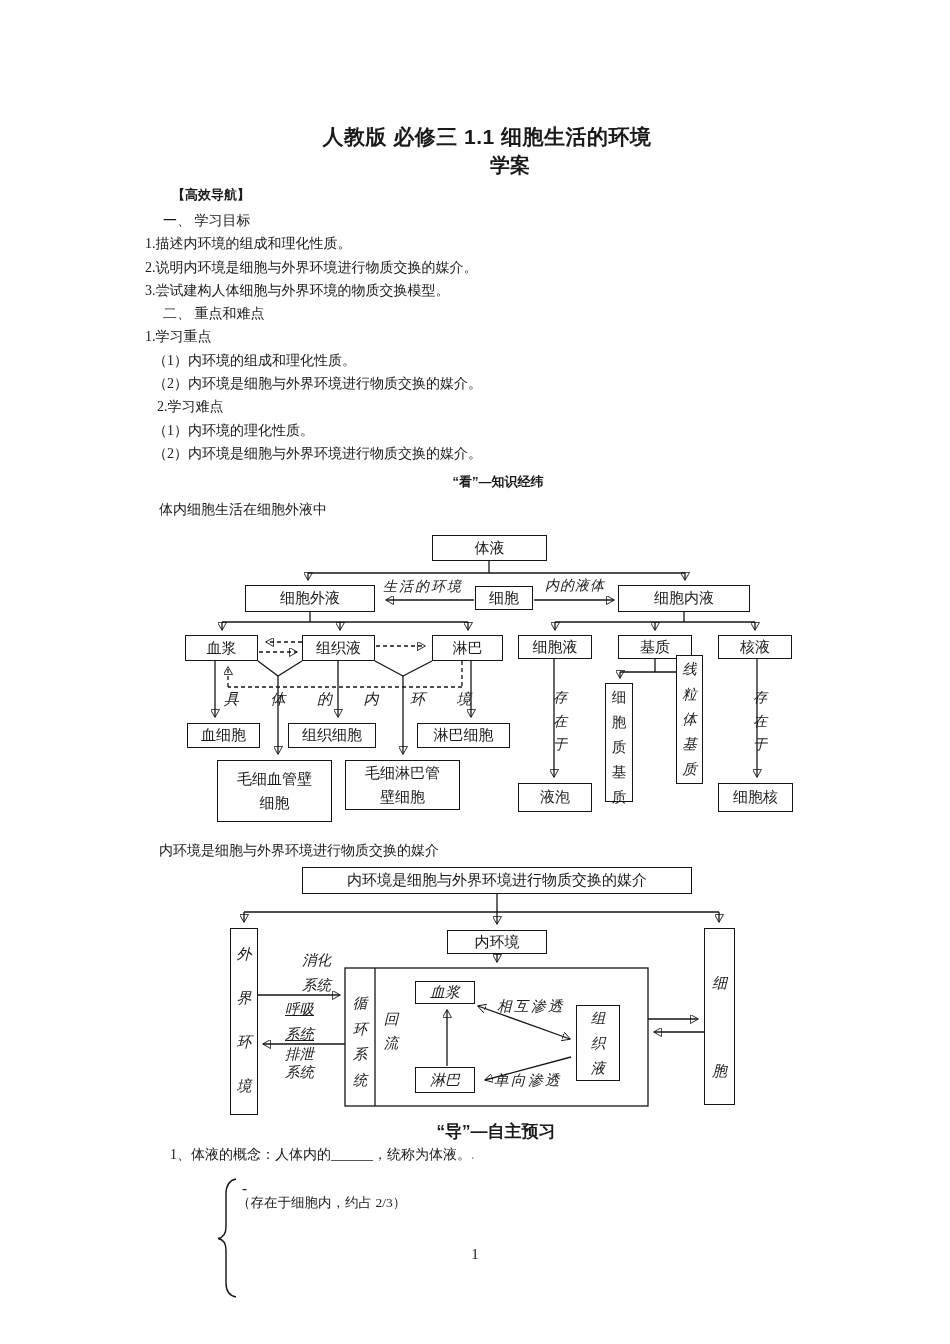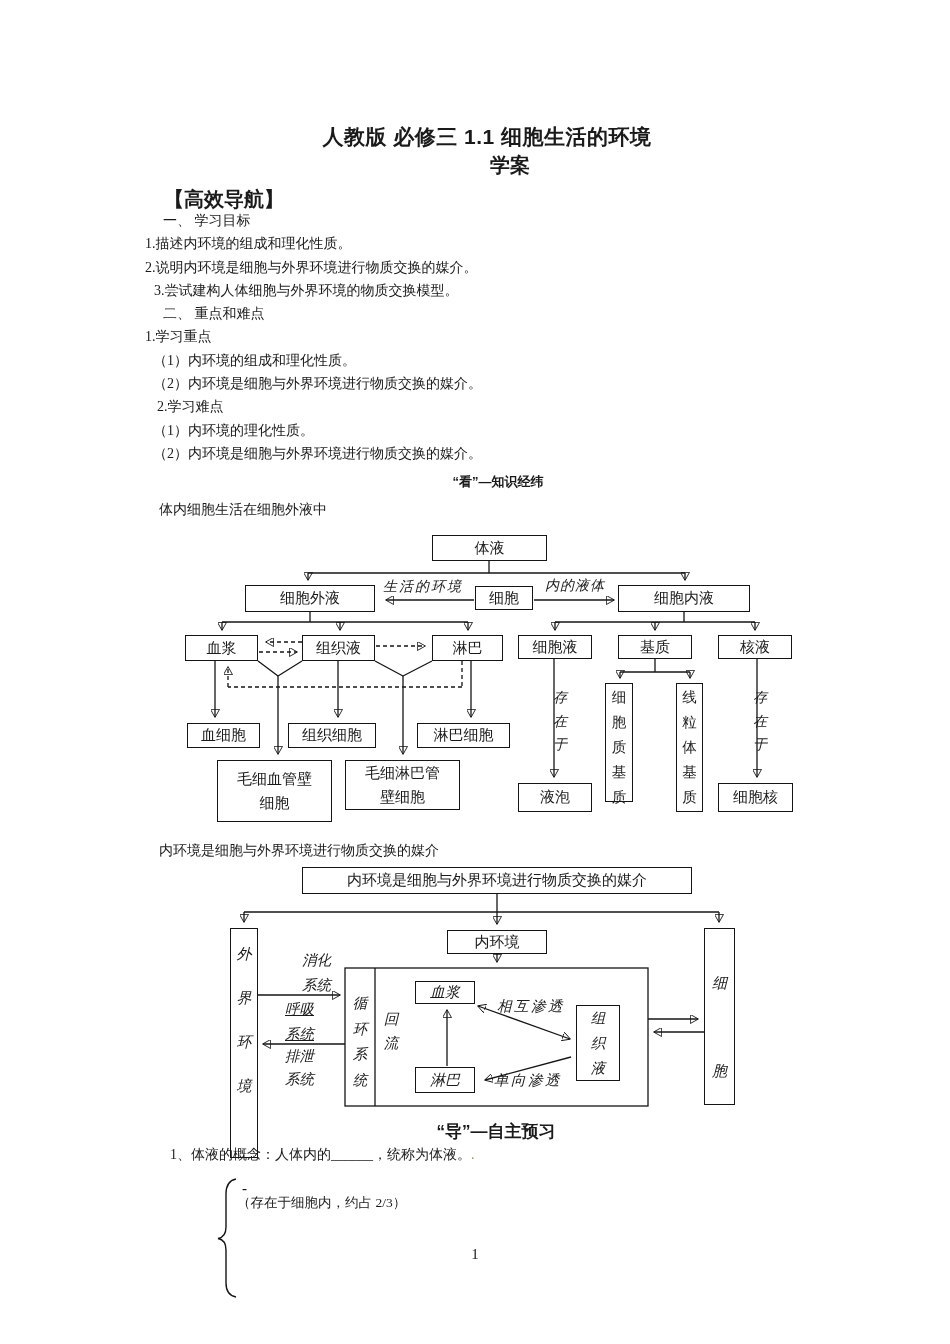--- a/index.html
+++ b/index.html
@@ -84,26 +84,26 @@
       <path d="M571,1057 L485,1080" marker-end="url(#ah)"></path>
       <path d="M648,1019 H698" marker-end="url(#ah)"></path>
       <path d="M704,1032 H654" marker-end="url(#ah)"></path>
 
       <path d="M236,1179 Q226,1181 226,1194 L226,1227 Q226,1237 218,1238.5 Q226,1240 226,1250 L226,1283 Q226,1295 236,1297" stroke-width="1.4"></path>
     </g>
   </svg>
 
   <div class="abs hei ctr" style="left:24px;width:926px;top:123px;font-size:21px;letter-spacing:0.5px;">人教版 必修三 1.1 细胞生活的环境</div>
   <div class="abs hei ctr" style="left:70px;width:880px;top:152px;font-size:20px;">学案</div>
-  <div class="abs hei" style="left:164px;top:186px;font-size:20px;">【高效导航】</div>
+  <div class="abs hei" style="left:172px;top:186px;font-size:13px;">【高效导航】</div>
 
   <div class="line" style="left:163px;top:212px;">一、 学习目标</div>
   <div class="line" style="left:145px;top:235px;">1.描述内环境的组成和理化性质。</div>
   <div class="line" style="left:145px;top:259px;">2.说明内环境是细胞与外界环境进行物质交换的媒介。</div>
-  <div class="line" style="left:145px;top:282px;margin-left:9px;">3.尝试建构人体细胞与外界环境的物质交换模型。</div>
+  <div class="line" style="left:145px;top:282px;">3.尝试建构人体细胞与外界环境的物质交换模型。</div>
   <div class="line" style="left:163px;top:305px;">二、 重点和难点</div>
   <div class="line" style="left:145px;top:328px;">1.学习重点</div>
   <div class="line" style="left:153px;top:352px;">（1）内环境的组成和理化性质。</div>
   <div class="line" style="left:153px;top:375px;">（2）内环境是细胞与外界环境进行物质交换的媒介。</div>
   <div class="line" style="left:157px;top:398px;">2.学习难点</div>
   <div class="line" style="left:153px;top:422px;">（1）内环境的理化性质。</div>
   <div class="line" style="left:153px;top:445px;">（2）内环境是细胞与外界环境进行物质交换的媒介。</div>
 
   <div class="abs hei ctr" style="left:46px;width:904px;top:473px;font-size:13px;">“看”—知识经纬</div>
   <div class="line" style="left:159px;top:501px;">体内细胞生活在细胞外液中</div>
@@ -115,20 +115,21 @@
   <div class="lbl hand" style="left:383px;top:578px;letter-spacing:2px;">生活的环境</div>
   <div class="lbl hand" style="left:545px;top:577px;letter-spacing:1px;">内的液体</div>
 
   <div class="bx" style="left:185px;top:635px;width:73px;height:26px;">血浆</div>
   <div class="bx" style="left:302px;top:635px;width:73px;height:26px;">组织液</div>
   <div class="bx" style="left:432px;top:635px;width:71px;height:26px;">淋巴</div>
   <div class="bx" style="left:518px;top:635px;width:74px;height:24px;">细胞液</div>
   <div class="bx" style="left:618px;top:635px;width:74px;height:24px;">基质</div>
   <div class="bx" style="left:718px;top:635px;width:74px;height:24px;">核液</div>
 
+  <div class="lbl hand" style="left:224px;top:690px;font-size:15px;letter-spacing:31.5px;">具体的内环境</div>
 
   <div class="bx" style="left:187px;top:723px;width:73px;height:25px;">血细胞</div>
   <div class="bx" style="left:288px;top:723px;width:88px;height:25px;">组织细胞</div>
   <div class="bx" style="left:417px;top:723px;width:93px;height:25px;">淋巴细胞</div>
 
   <div class="bx bx2" style="left:217px;top:760px;width:115px;height:62px;">
     <span>毛细血管壁</span>
     <span>细胞</span>
   </div>
   <div class="bx bx2" style="left:345px;top:760px;width:115px;height:50px;">
@@ -136,40 +137,40 @@
     <span>壁细胞</span>
   </div>
 
   <div class="abs vt hand" style="left:551px;top:686px;width:18px;line-height:23.5px;font-size:14px;">存在于</div>
   <div class="abs vt hand" style="left:751px;top:686px;width:18px;line-height:23.5px;font-size:14px;">存在于</div>
 
   <div class="bx" style="left:518px;top:783px;width:74px;height:29px;">液泡</div>
   <div class="vbx" style="left:605px;top:683px;width:28px;height:119px;">
     <span class="vt" style="padding-top:1px;">细胞质基质</span>
   </div>
-  <div class="vbx" style="left:676px;top:683px;width:27px;height:129px;">
+  <div class="vbx" style="left:676px;top:655px;width:27px;height:129px;font-style:italic;">
     <span class="vt" style="padding-top:1px;">线粒体基质</span>
   </div>
   <div class="bx" style="left:718px;top:783px;width:75px;height:29px;">细胞核</div>
 
   <div class="line" style="left:159px;top:842px;">内环境是细胞与外界环境进行物质交换的媒介</div>
 
   <div class="bx" style="left:302px;top:867px;width:390px;height:27px;">内环境是细胞与外界环境进行物质交换的媒介</div>
   <div class="bx" style="left:447px;top:930px;width:100px;height:24px;">内环境</div>
 
-  <div class="vbx" style="left:230px;top:928px;width:28px;height:230px;justify-content:center;">
+  <div class="vbx" style="left:230px;top:928px;width:28px;height:187px;justify-content:center;">
     <span class="vt hand" style="line-height:44px;padding-top:3px;font-size:15px;">外界环境</span>
   </div>
   <div class="vbx" style="left:704px;top:928px;width:31px;height:177px;">
     <span class="vt hand" style="line-height:88px;padding-top:10px;font-size:15px;">细胞</span>
   </div>
 
   <div class="abs vt hand" style="left:302px;top:948px;width:34px;line-height:24.5px;text-align:left;">消化系统</div>
   <div class="abs vt hand" style="left:285px;top:997px;width:34px;line-height:24.5px;text-align:left;text-decoration:underline;">呼吸系统</div>
-  <div class="abs vt hand" style="left:285px;top:1045px;width:34px;line-height:23px;text-align:left;">排泄系统</div>
+  <div class="abs vt hand" style="left:285px;top:1045px;width:34px;line-height:18px;text-align:left;">排泄系统</div>
 
   <div class="abs vt hand" style="left:347px;top:991px;width:26px;line-height:25.5px;">循环系统</div>
 
   <div class="bx hand" style="left:415px;top:981px;width:60px;height:23px;">血浆</div>
   <div class="bx hand" style="left:415px;top:1067px;width:60px;height:26px;">淋巴</div>
   <div class="vbx" style="left:576px;top:1005px;width:44px;height:76px;">
     <span class="vt hand" style="line-height:25px;">组织液</span>
   </div>
 
   <div class="abs vt hand" style="left:382px;top:1007px;width:18px;line-height:24px;">回流</div>

